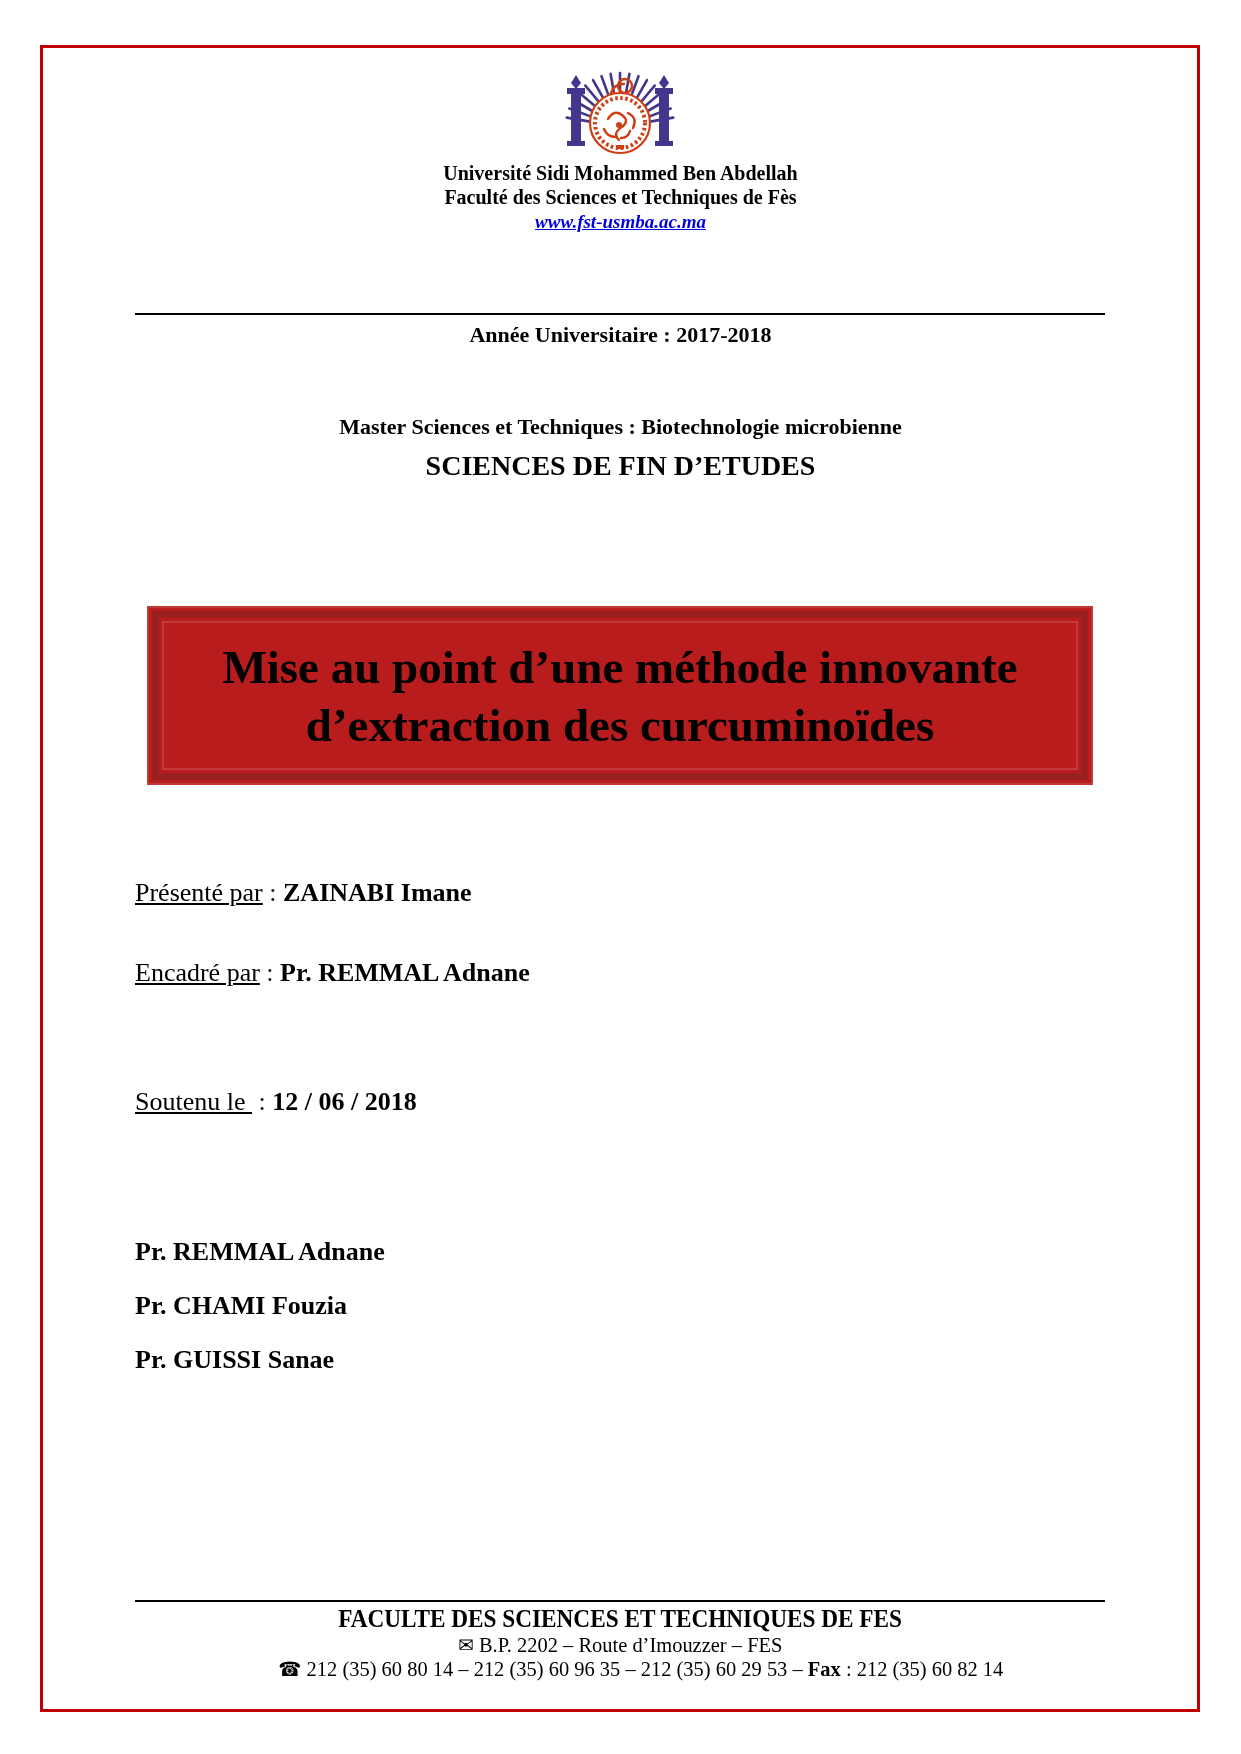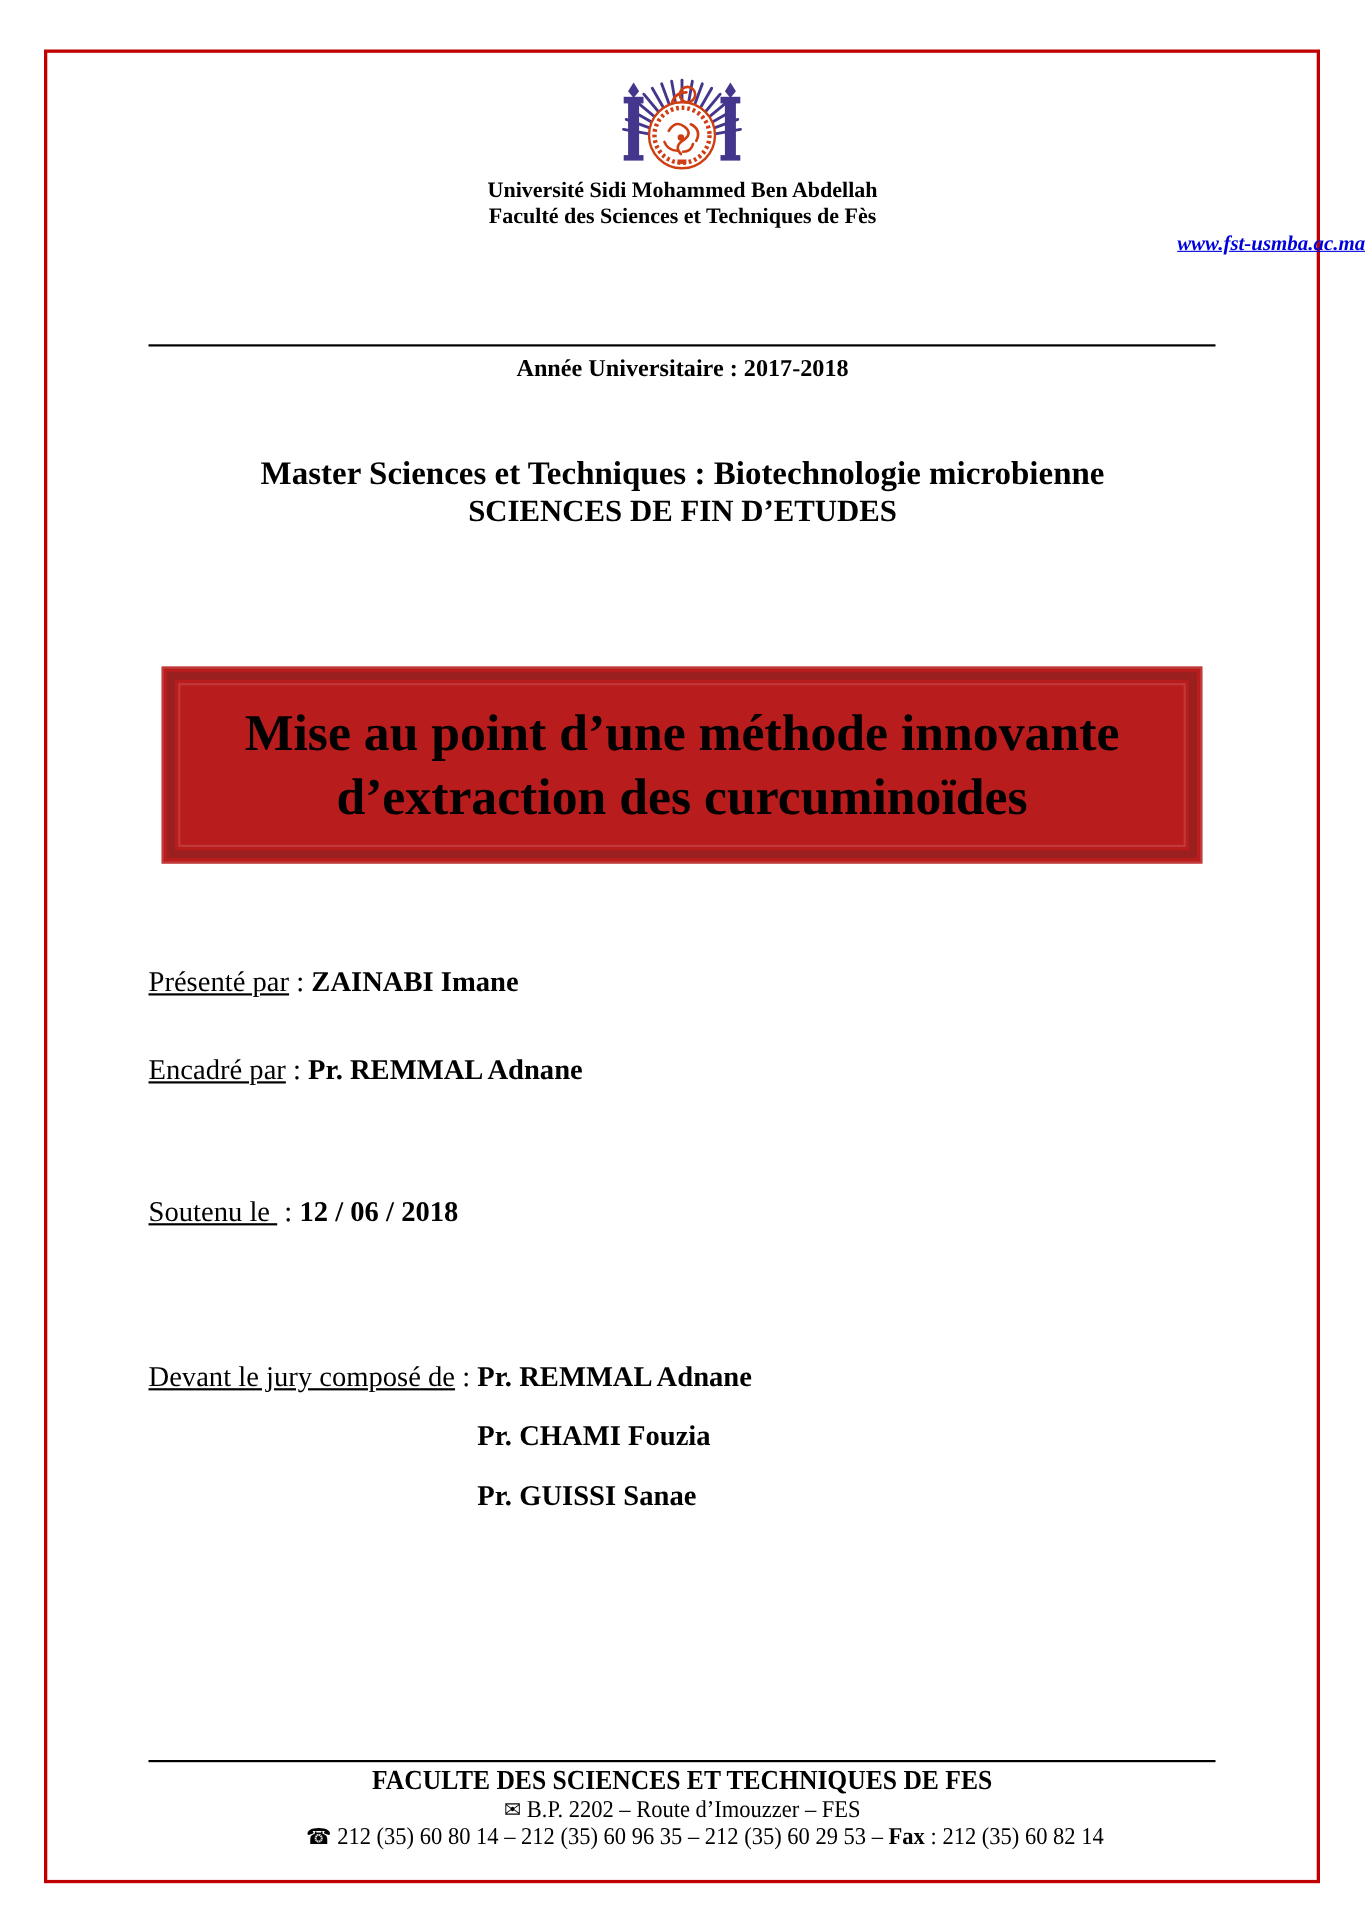--- a/index.html
+++ b/index.html
@@ -18,32 +18,32 @@
     border: 3px solid #c00000;
     background: transparent;
   }
   .abs { position: absolute; }
   .centered { left: 0; width: 1241px; text-align: center; }
 
   
   .logo-wrap { left: 540px; top: 57px; width: 160px; height: 104px; }
   .uni-line   { top: 162px; font-size: 20px; font-weight: bold; }
   .fac-line   { top: 186px; font-size: 20px; font-weight: bold; }
-  .url-line   { top: 211px; font-size: 19px; text-align: right; }
+  .url-line   { top: 211px; font-size: 19px; }
   .url-line a {
     color: #0000dd;
     font-weight: bold;
     font-style: italic;
     text-decoration: underline;
     cursor: pointer;
   }
   .rule { left: 135px; width: 970px; height: 0; border-top: 2px solid #000; }
   .rule-top { top: 313px; }
   .annee-line { top: 322px; font-size: 22px; font-weight: bold; }
-  .master-line  { top: 414px; font-size: 30px; font-weight: bold; }
+  .master-line  { top: 414px; font-size: 22px; font-weight: bold; }
   .memoire-line { top: 450px; font-size: 28px; font-weight: bold; }
 
   
   .title-box {
     left: 147px; top: 606px;
     width: 946px; height: 179px;
     border: 2px solid #c03a3a;
     padding: 3px;
     background: #b91c1c;
   }
@@ -167,21 +167,20 @@
 
 <div class="abs detail d-supervised">
   <span class="lbl">Encadré par</span><span class="sep"> : </span><span class="val">Pr. REMMAL Adnane</span>
 </div>
 
 <div class="abs detail d-defended">
   <span class="lbl">Soutenu le </span><span class="sep"> : </span><span class="val">12 / 06 / 2018</span>
 </div>
 
 <div class="abs detail d-jury">
-  <span><span class="lbl">Devant le jury composé de</span><span class="sep"> : </span></span>
   <span class="jury-members">
     <span class="val">Pr. REMMAL Adnane</span>
     <span class="val">Pr. CHAMI Fouzia</span>
     <span class="val">Pr. GUISSI Sanae</span>
   </span>
 </div>
 
 <div class="abs rule rule-bottom"></div>
 <div class="abs centered foot-name">
   <span class="condense">FACULTE DES SCIENCES ET TECHNIQUES DE FES</span>

